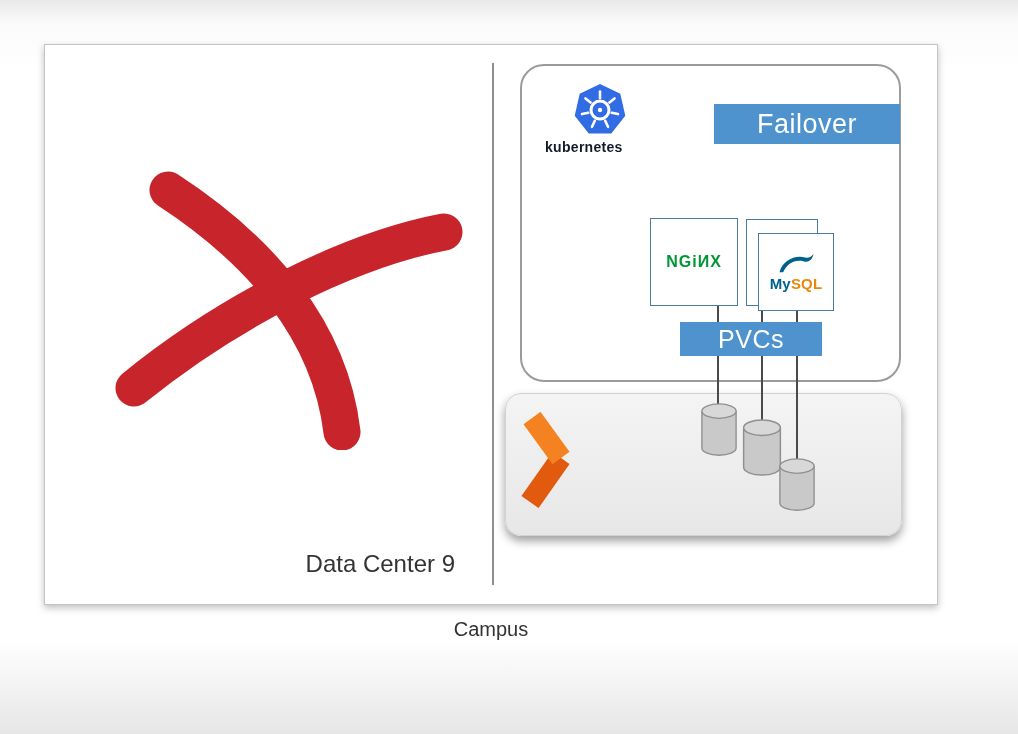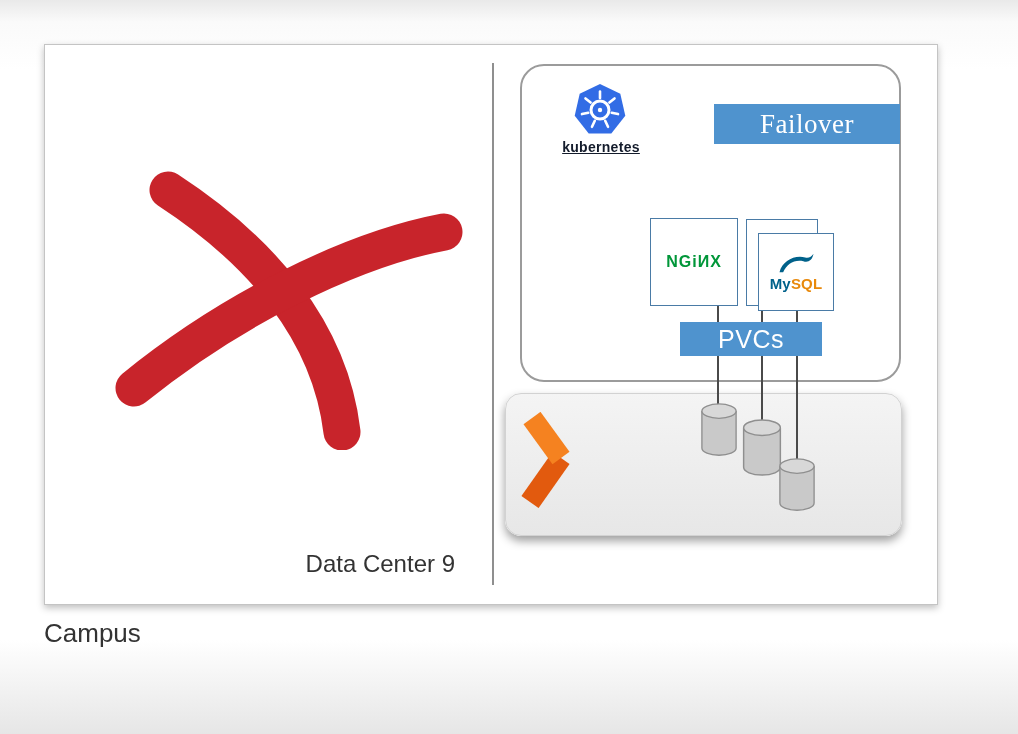--- a/index.html
+++ b/index.html
@@ -19,27 +19,27 @@
   .divider { left:492px; top:63px; width:2px; height:522px; background:#8f8f8f; }
 
   .red-x { left:100px; top:150px; width:380px; height:300px; }
 
   .k8s-box {
     left:520px; top:64px; width:381px; height:318px;
     background:#ffffff; border:2px solid #9b9b9b; border-radius:24px;
   }
   .k8s-logo { left:573px; top:82px; width:54px; height:56px; }
   .k8s-word {
-    left:545px; top:139px; width:112px; text-align:center;
-    font-size:14px; font-weight:bold; color:#131b2b; letter-spacing:.3px;text-decoration:underline;
+    left:545px; top:139px; width:112px; 
+    font-size:14px; font-weight:bold; color:#131b2b; letter-spacing:.3px;
   }
   .failover {
     left:714px; top:104px; width:186px; height:40px;
     display:flex; align-items:center; justify-content:center;
-    color:#ffffff; font-size:27px; letter-spacing:.5px;font-family:Liberation Serif, serif;
+    color:#ffffff; font-size:27px; letter-spacing:.5px;
   }
 
   .gray-panel {
     left:505px; top:393px; width:397px; height:143px;
     background:linear-gradient(180deg,#f4f4f4,#e7e7e7);
     border:1px solid #d2d2d2; border-radius:16px;
     box-shadow:0 5px 10px rgba(0,0,0,.38);
   }
   .portworx { left:517px; top:412px; width:58px; height:96px; }
 
@@ -64,21 +64,21 @@
     color:#ffffff; font-size:25px; letter-spacing:.5px;
   }
 
   .cyl1 { left:699px; top:403px; width:40px; height:54px; }
   .cyl2 { left:740px; top:419px; width:44px; height:58px; }
   .cyl3 { left:777px; top:458px; width:40px; height:54px; }
 
   .dc-label { font-size:24px; color:#333333; }
   .dc1 { left:235px; top:550px; width:220px; text-align:right; }
   .dc2 { left:533px; top:550px; }
-  .campus { left:44px; top:618px; width:894px; text-align:left; font-size:26px; color:#333333; }
+  .campus { left:44px; top:618px; width:894px; text-align:center; font-size:20px; color:#333333; }
 </style>
 </head>
 <body>
 
 <div class="stage">
 
   <div class="abs main-box"></div>
 
   <svg class="abs red-x" viewBox="0 0 380 300">
     <path d="M68 40 C160 100 230 180 242 282" fill="none" stroke-width="37" stroke-linecap="round" stroke="#c8242b"></path>

